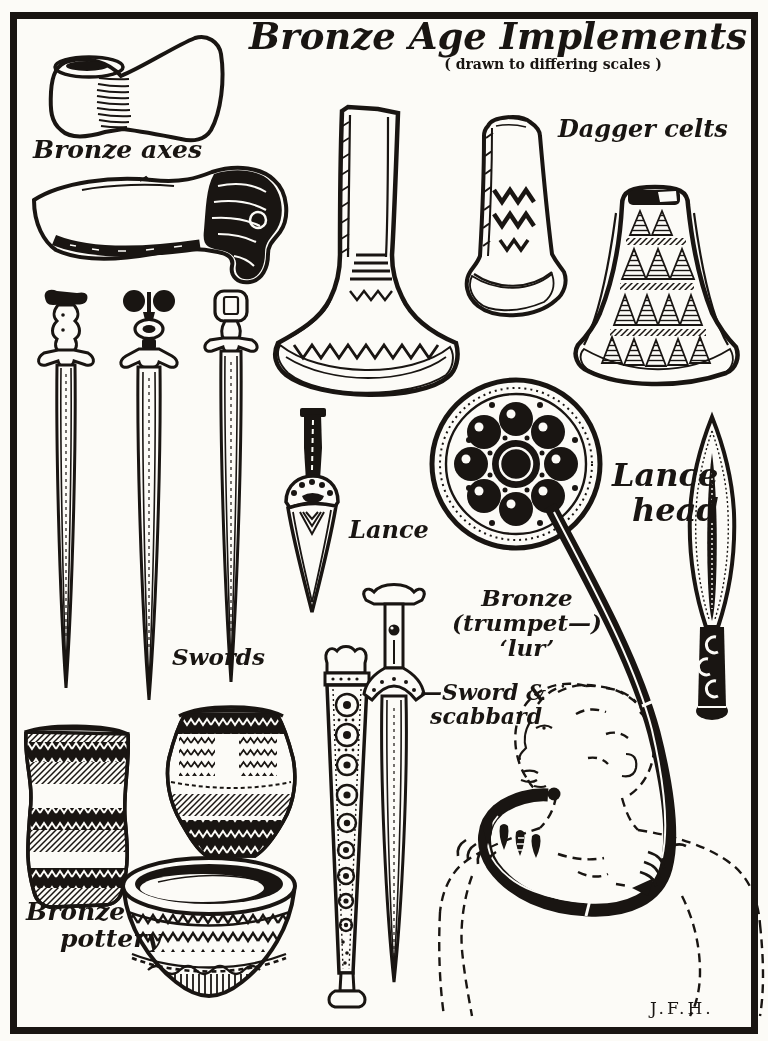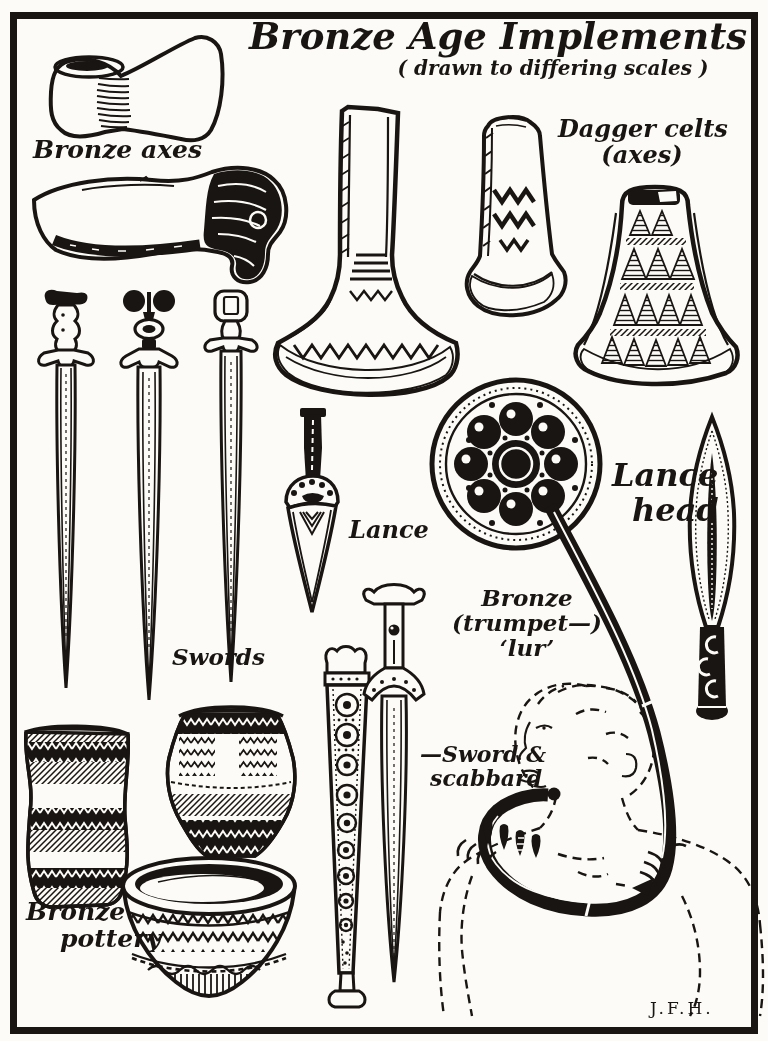--- a/index.html
+++ b/index.html
@@ -6,21 +6,21 @@
   html,body{margin:0;padding:0;background:#fff;}
   .plate{position:relative;width:768px;height:1041px;background:var(--paper);
          color:var(--ink);font-family:"DejaVu Serif",serif;overflow:hidden;}
   .frame{position:absolute;left:10px;top:12px;width:734px;height:1008px;
          border:7px solid var(--ink);}
   .abs{position:absolute;}
   .lbl{position:absolute;font-style:italic;font-weight:bold;line-height:1.08;
        white-space:nowrap;}
   .title-wrap{position:absolute;left:248px;top:14px;width:500px;text-align:center;}
   .title{font-size:37px;font-weight:bold;font-style:italic;}
-  .subtitle{font-size:20px;font-weight:bold;font-style:italic;padding-left:110px;
+  .subtitle{font-size:14px;font-weight:bold;padding-left:110px;
             margin-top:-2px;}
   .sig{position:absolute;left:650px;top:998px;font-size:17px;font-weight:normal;
        letter-spacing:3px;}
   svg{display:block;overflow:visible;}
   .p{fill:var(--paper);stroke:currentColor;}
   .k{fill:currentColor;stroke:none;}
   .n{fill:none;stroke:currentColor;}
   .w{fill:none;stroke:var(--paper);}
   .dsh{stroke-dasharray:9 6;}
   .ln2{display:block;}
@@ -95,21 +95,20 @@
     <path class="p" stroke-width="4" d="M36,14 C40,4 70,2 78,10 C84,14 88,18 88,24 C92,70 96,110 100,142 C104,150 108,154 112,160 C116,170 112,182 104,188 C84,206 44,208 26,194 C14,184 12,170 18,160 C22,154 26,150 28,144 C30,110 32,60 32,24 C32,18 34,16 36,14 Z"></path>
     <path class="n" stroke-width="2" d="M40,16 C40,60 38,110 36,144 M34,26 l7,-5 M33,44 l7,-5 M33,62 l7,-5 M32,80 l7,-5 M32,98 l7,-5 M31,116 l7,-5 M31,134 l7,-5"></path>
     <path class="n" stroke-width="1.5" d="M42,8 q17,-4 32,1 M44,14 q15,-3 30,1"></path>
     <path class="n" stroke-width="4.5" d="M42,78 l8,12 8,-12 8,12 8,-12 8,12 M42,102 l8,12 8,-12 8,12 8,-12 8,12"></path>
     <path class="n" stroke-width="3.5" d="M48,128 l7,10 7,-10 7,10 7,-10"></path>
     <path class="n" stroke-width="2.2" d="M22,162 C45,178 78,178 100,160"></path>
     <path fill="url(#pv)" class="n" stroke-width="1.8" d="M20,164 C45,180 78,180 100,162 C104,174 100,184 92,190 C64,202 36,200 26,190 C18,182 16,172 20,164 Z"></path>
   </svg>
   <div class="lbl" style="left:558px;top:116px;width:168px;text-align:center;font-size:24px">
     <span class="ln2">Dagger celts</span>
-    <span class="ln2">(axes)</span>
   </div>
 
   <svg class="abs" style="left:570px;top:183px" width="172" height="215" viewBox="0 0 172 215">
     <path class="p" stroke-width="4.5" d="M52,22 C52,8 62,4 85,4 C108,4 118,8 118,22 C122,60 130,100 142,130 C150,146 158,156 166,164 C170,174 166,186 156,190 C110,206 50,204 18,188 C8,184 2,172 8,162 C16,154 24,144 30,130 C42,100 50,60 52,22 Z"></path>
     <rect class="k" x="58" y="7" width="52" height="15" rx="5"></rect>
     <path fill="var(--paper)" d="M88,9 L106,8 L107,18 L90,19 Z"></path>
     <path class="n" stroke-width="2.2" d="M46,30 C38,90 28,135 14,162 M124,30 C132,90 142,135 158,162"></path>
     <g fill="url(#ph)" stroke="currentColor" stroke-width="1.8">
       <path d="M60,52 L70,28 L80,52 Z M82,52 L92,28 L102,52 Z"></path>
       <path d="M52,96 L64,66 L76,96 Z M76,96 L88,66 L100,96 Z M100,96 L112,66 L124,96 Z"></path>
@@ -341,21 +340,21 @@
         <circle cx="16" cy="112" r="2"></circle>
         <circle cx="24" cy="104" r="2"></circle>
         <circle cx="36" cy="101" r="2"></circle>
         <circle cx="48" cy="104" r="2"></circle>
         <circle cx="56" cy="112" r="2"></circle>
       </g>
     <path class="p" stroke-width="3" d="M24,118 C22,200 28,330 36,404 C44,330 50,200 48,118 Z"></path>
     <path class="n" stroke-width="1.6" d="M29,122 C28,210 32,330 36,392 M43,122 C44,210 40,330 36,392"></path>
     <path class="n" stroke-width="1.2" stroke-dasharray="3 4" d="M36,130 V380"></path>
   </svg>
-  <div class="lbl" style="left:420px;top:743px;font-size:22px">
+  <div class="lbl" style="left:420px;top:681px;font-size:22px">
     <span class="ln2">—Sword &amp;</span>
     <span class="ln2" style="padding-left:10px">scabbard</span>
   </div>
 
   <svg class="abs" style="left:8px;top:722px" width="145" height="190" viewBox="0 0 145 190">
     <defs>
       <clipPath id="clipBeaker">
         <path d="M18,10 C16,40 26,60 22,90 C20,120 17,140 26,170 C28,178 34,185 44,185 L96,183 C106,183 112,177 114,169 C122,140 119,120 117,96 C115,70 122,40 120,12 L18,10 Z"></path>
       </clipPath>
     </defs>

